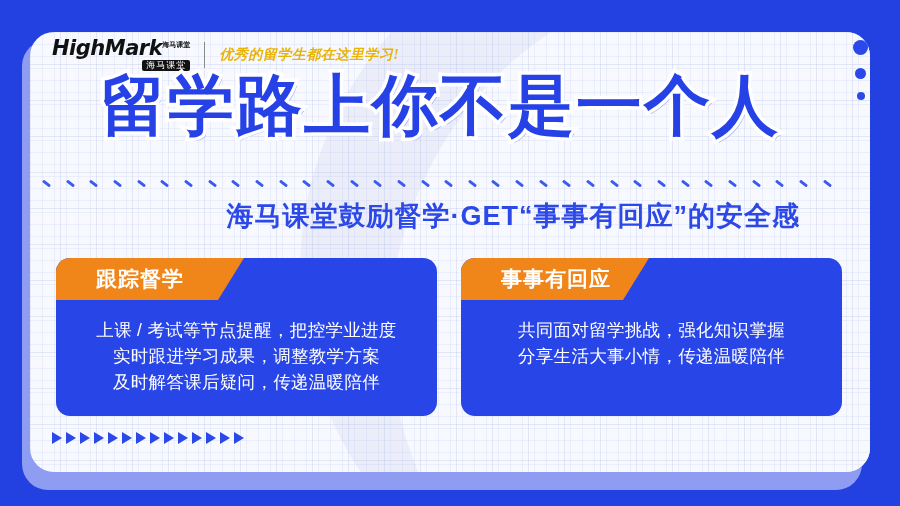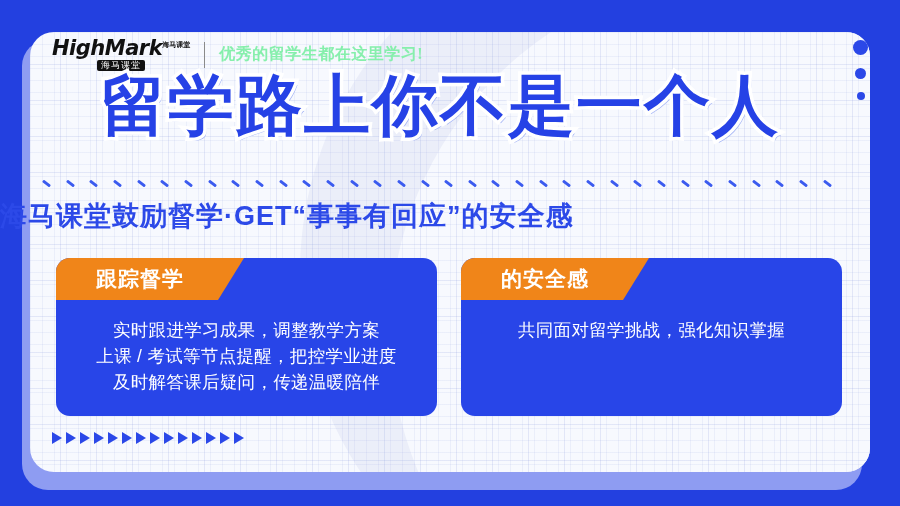--- a/index.html
+++ b/index.html
@@ -47,35 +47,35 @@
     transform:rotate(-8deg);
   }
   .swoosh2{
     position:absolute;right:-240px;top:-60px;width:720px;height:720px;
     border-radius:50%;
     background:#F7F9FE;
   }
 
   
   .header{position:absolute;left:52px;top:38px;display:flex;align-items:center;gap:14px;}
-  .logo-wrap{display:flex;flex-direction:column;align-items:center;line-height:1;}
+  .logo-wrap{display:flex;flex-direction:column;align-items:flex-end;line-height:1;}
   .logo-main{
     font-family:"DejaVu Sans",sans-serif;
     font-weight:700;font-style:italic;font-size:21px;color:#111;letter-spacing:-.5px;
     position:relative;
   }
   .logo-main sup{font-size:7px;vertical-align:super;font-style:normal;letter-spacing:0;}
   .logo-cn{
     margin-top:1px;font-size:9px;color:#fff;background:#111;
     padding:1px 4px;border-radius:2px;letter-spacing:1px;
   }
   .divider{width:1px;height:26px;background:#8a8a8a;}
   .tagline{
     font-family:"Liberation Serif","DejaVu Serif",serif;
-    font-weight:700;font-size:16px;color:#86efac;letter-spacing:.5px;
+    font-style:italic;font-weight:700;font-size:14px;color:#eab308;letter-spacing:.5px;
   }
 
   
   .headline{
     position:absolute;left:40px;top:72px;width:800px;
     font-weight:900;font-size:66px;line-height:1;letter-spacing:2px;
     color:#2642E6;
     -webkit-text-stroke:7px #ffffff;
     paint-order:stroke fill;
     white-space:nowrap;
@@ -94,21 +94,21 @@
     position:absolute;left:42px;top:176px;width:790px;height:14px;
     display:flex;justify-content:space-between;align-items:center;
   }
   .dashline i{
     display:block;width:9px;height:3px;background:#3B5BEF;
     transform:rotate(38deg);border-radius:1px;
   }
 
   
   .subtitle{
-    position:absolute;left:0;top:198px;width:800px;text-align:left;
+    position:absolute;left:0;top:198px;width:800px;text-align:right;
     font-size:27px;font-weight:700;color:#2C49E8;letter-spacing:1px;
     white-space:nowrap;
   }
 
   
   .cards{position:absolute;left:56px;top:258px;width:786px;display:flex;gap:24px;}
   .card{
     position:relative;width:381px;height:158px;
     background:#2845E8;border-radius:14px;
   }
@@ -219,32 +219,33 @@
 
   <div class="subtitle">海马课堂鼓励督学·GET“事事有回应”的安全感</div>
 
   <div class="cards">
 
     <div class="card">
       <div class="card-tab">
         <span>跟踪督学</span>
       </div>
       <div class="card-body">
+        <div>上课 / 考试等节点提醒，把控学业进度</div>
         <div>实时跟进学习成果，调整教学方案</div>
-        <div>上课 / 考试等节点提醒，把控学业进度</div>
         <div>及时解答课后疑问，传递温暖陪伴</div>
       </div>
     </div>
 
     <div class="card">
       <div class="card-tab">
-        <span>的安全感</span>
+        <span>事事有回应</span>
       </div>
       <div class="card-body">
         <div>共同面对留学挑战，强化知识掌握</div>
+        <div>分享生活大事小情，传递温暖陪伴</div>
       </div>
     </div>
 
   </div>
 
   <div class="tris" id="tris">
       <i></i>
       <i></i>
       <i></i>
       <i></i>

